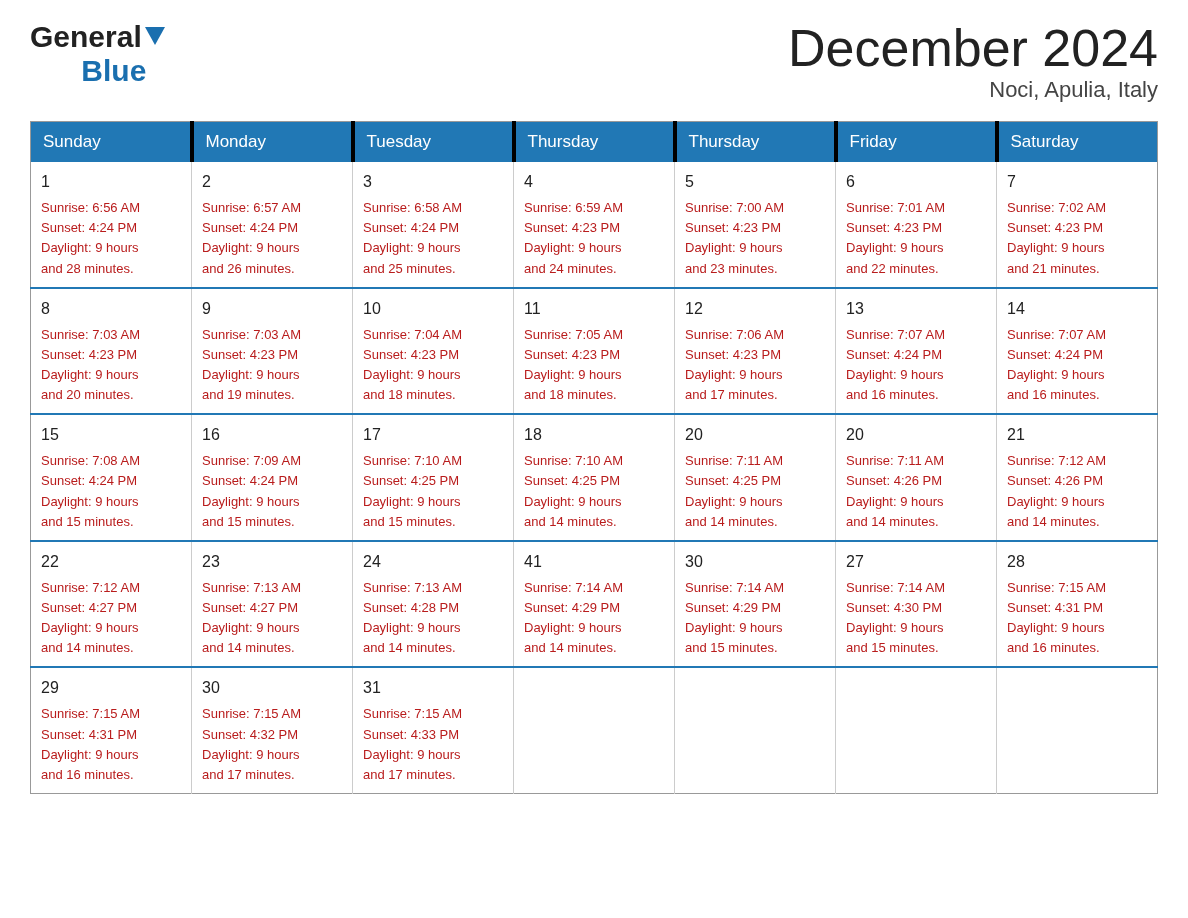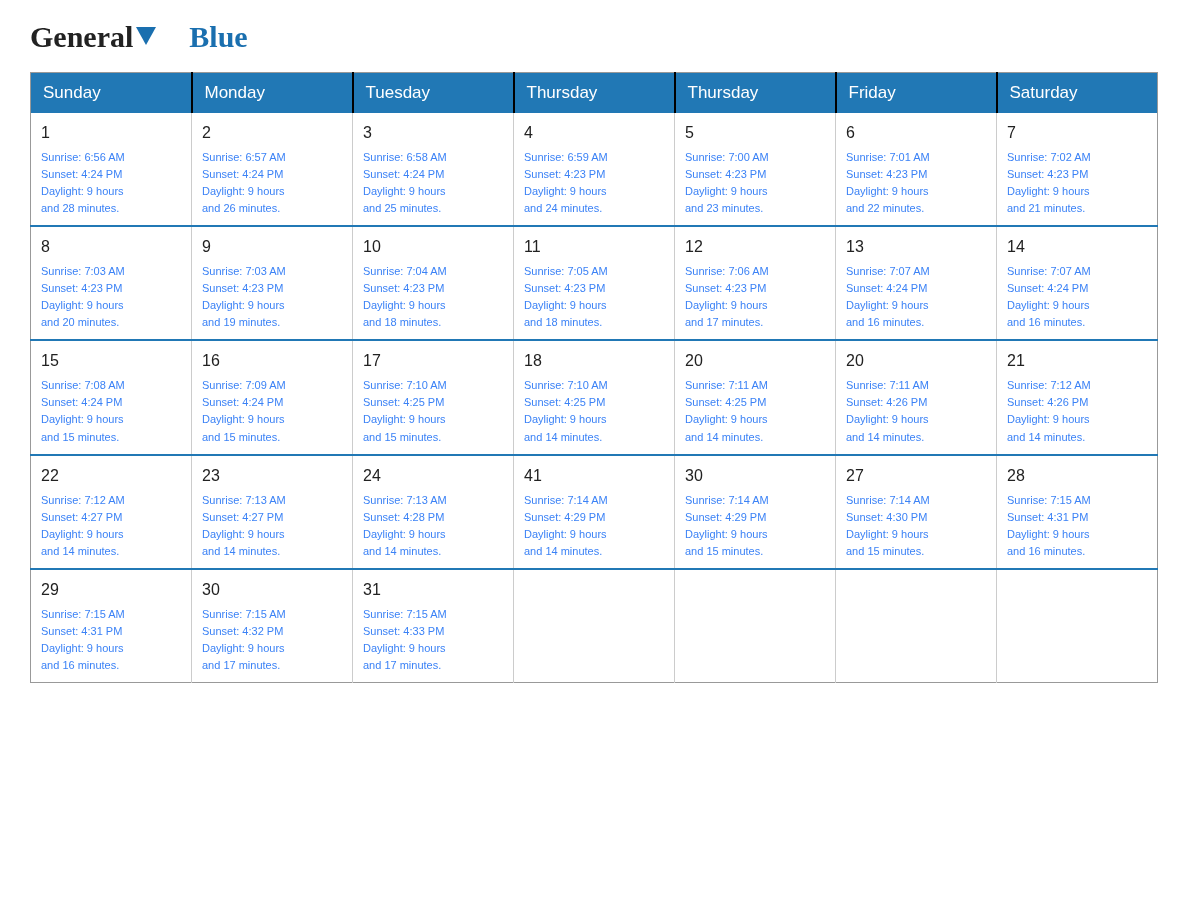--- a/index.html
+++ b/index.html
@@ -12,23 +12,22 @@
       padding: 20px 30px;
     }
     .header {
       display: flex;
       justify-content: space-between;
       align-items: flex-start;
       margin-bottom: 18px;
     }
     .logo {
       display: flex;
-      flex-direction: row;
-      align-items: flex-start;
-      font-family: Liberation Serif, serif;
+      flex-direction: column;
+      align-items: center;
     }
     .logo-line {
       display: flex;
       align-items: center;
     }
     .title-section {
       text-align: right;
     }
     .month-title {
       font-size: 52px;
@@ -45,21 +44,21 @@
       border-collapse: collapse;
       border: 1px solid #999;
     }
     .calendar-table th {
       background-color: #2178b5;
       color: #fff;
       font-size: 17px;
       font-weight: normal;
       padding: 10px 12px;
       text-align: left;
-      border-right: 2px solid #000000;
+      border-right: 4px solid #000000;
     }
     .calendar-table th:last-child {
       border-right: none;
     }
     .calendar-table td {
       vertical-align: top;
       padding: 8px 10px;
       border-right: 1px solid #ccc;
       border-bottom: 2px solid #2178b5;
       width: 14.28%;
@@ -74,22 +73,22 @@
       border-bottom: none;
     }
     .day-number {
       font-size: 16px;
       font-weight: normal;
       color: #222;
       display: block;
       margin-bottom: 4px;
     }
     .day-info {
-      font-size: 11px;
-      color: #3b82f6;
+      font-size: 13px;
+      color: #b91c1c;
       line-height: 1.55;
     }
     .empty-cell {
       background: #fff;
     }
   </style>
 </head>
 <body>
 
 <div class="header">
@@ -99,20 +98,24 @@
       <span style="display:inline-block;margin-left:3px;position:relative;top:2px;">
         <svg width="20" height="20" viewBox="0 0 20 20">
             <polygon points="0,0 20,0 10,18" fill="#1a6faf"></polygon>
           </svg>
       </span>
     </div>
     <div>
       <span style="font-size:30px;font-weight:bold;color:#1a6faf;margin-left:33px;">Blue</span>
     </div>
   </div>
+  <div class="title-section">
+    <div class="month-title">December 2024</div>
+    <div class="location-title">Noci, Apulia, Italy</div>
+  </div>
 </div>
 
 <table class="calendar-table">
   <thead>
     <tr>
       <th>Sunday</th>
       <th>Monday</th>
       <th>Tuesday</th>
       <th>Thursday</th>
       <th>Thursday</th>

